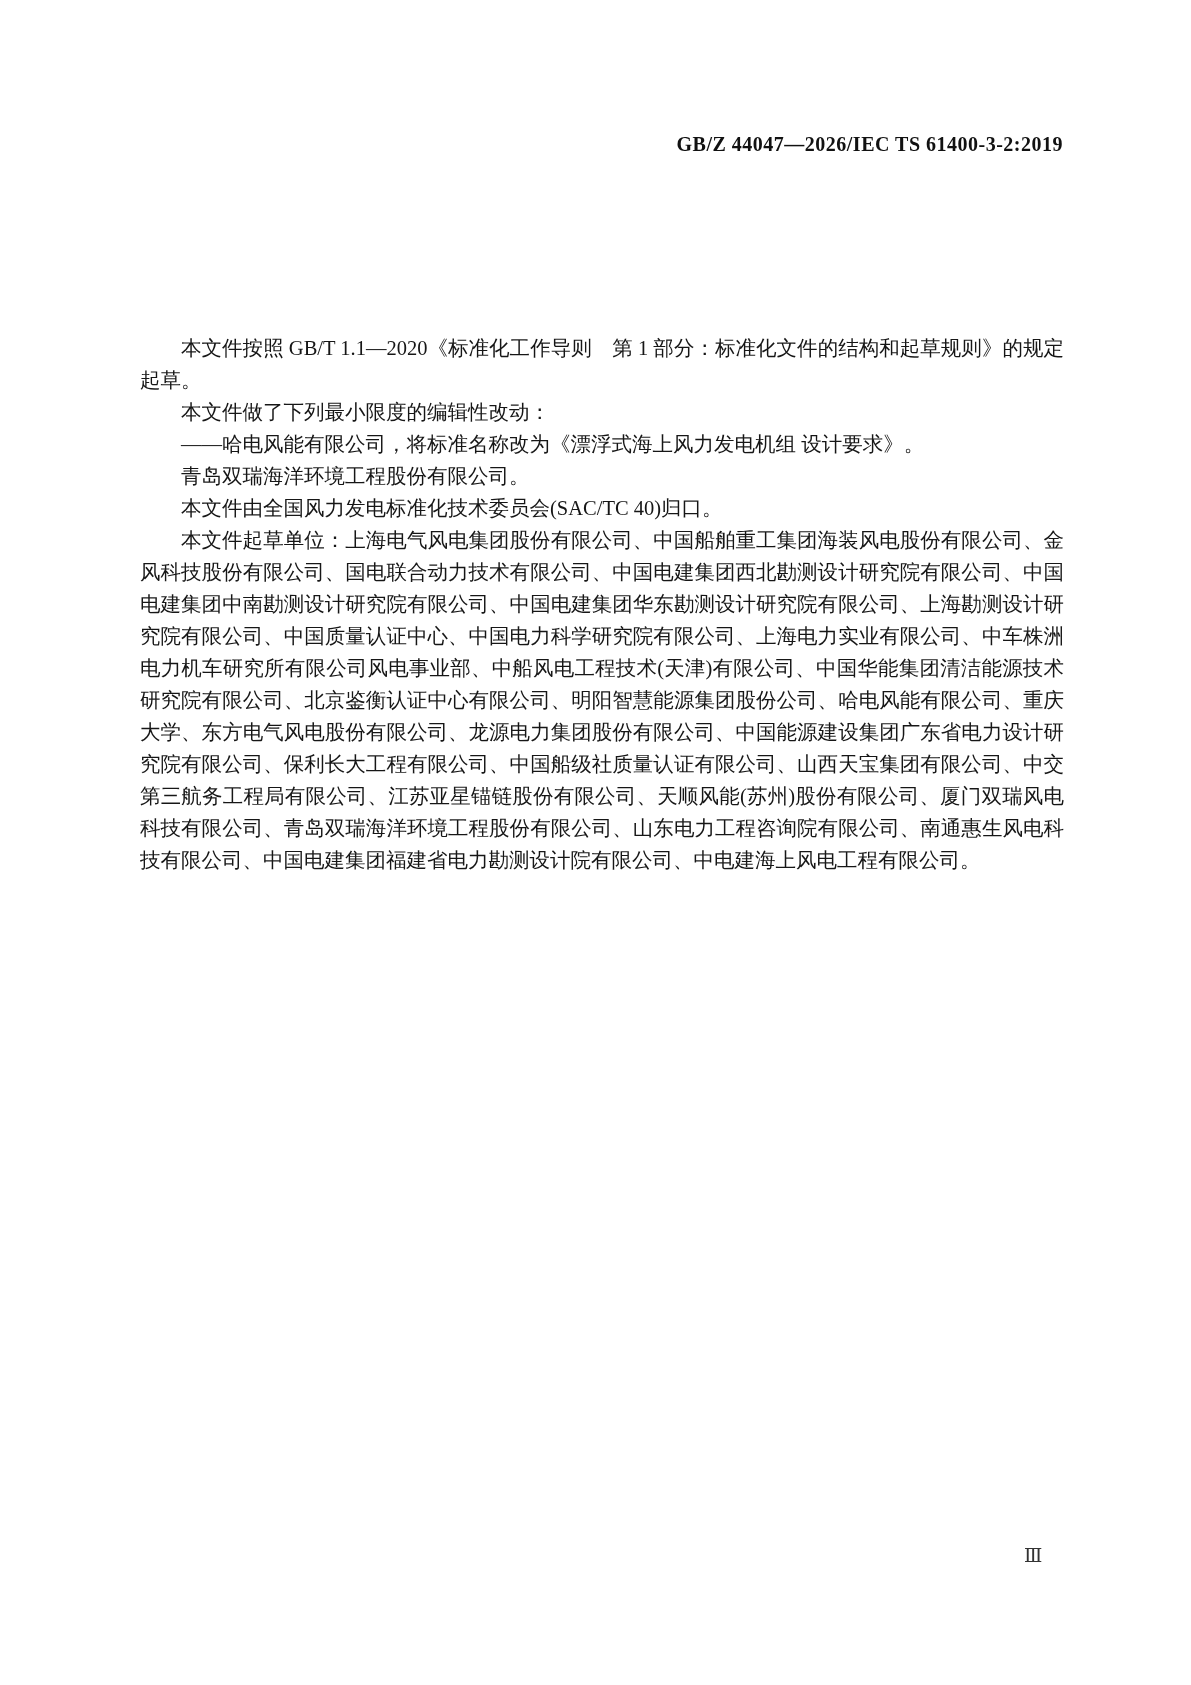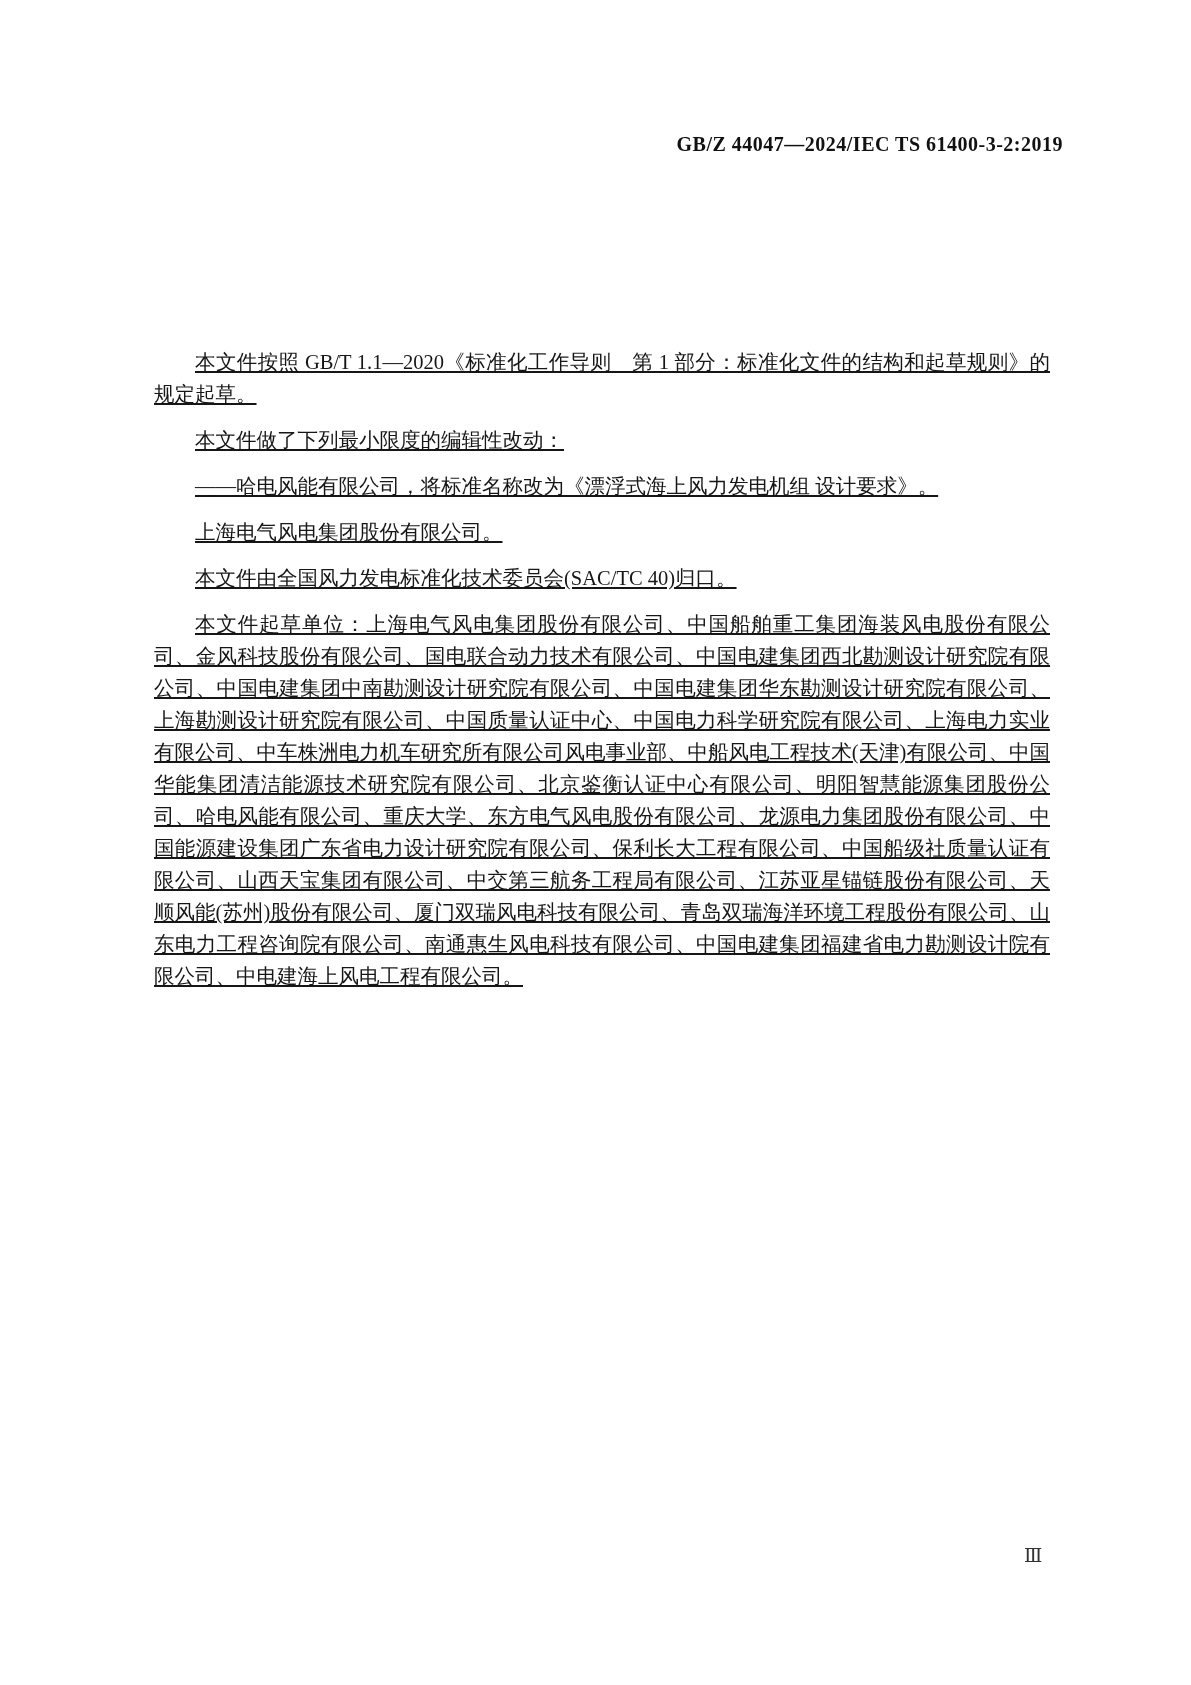--- a/index.html
+++ b/index.html
@@ -44,46 +44,45 @@
     position: absolute;
     top: 332px;
     left: 140px;
     width: 924px;
     font-size: 20.5px;
     line-height: 32px;
     text-align: justify;
     color: #161616;
   }
   .content p {
-    margin: 14px;
+    margin: 0;
     padding: 0;
     text-indent: 2em;
-    text-decoration: underline;
   }
   .page-number {
     position: absolute;
     top: 1544px;
     left: 1024px;
     font-size: 19px;
     color: #333333;
     font-family: "Liberation Serif", "DejaVu Serif", serif;
   }
 </style>
 </head>
 <body>
 
 <div class="page">
 
-  <div class="doc-header">GB/Z 44047—2024/IEC TS 61400-3-2:2019</div>
+  <div class="doc-header">GB/Z 44047—2026/IEC TS 61400-3-2:2019</div>
 
 
   <div class="content">
     <p>本文件按照 GB/T 1.1—2020《标准化工作导则　第 1 部分：标准化文件的结构和起草规则》的规定起草。</p>
     <p>本文件做了下列最小限度的编辑性改动：</p>
     <p>——哈电风能有限公司，将标准名称改为《漂浮式海上风力发电机组 设计要求》。</p>
-    <p>上海电气风电集团股份有限公司。</p>
+    <p>青岛双瑞海洋环境工程股份有限公司。</p>
     <p>本文件由全国风力发电标准化技术委员会(SAC/TC 40)归口。</p>
     <p>本文件起草单位：上海电气风电集团股份有限公司、中国船舶重工集团海装风电股份有限公司、金风科技股份有限公司、国电联合动力技术有限公司、中国电建集团西北勘测设计研究院有限公司、中国电建集团中南勘测设计研究院有限公司、中国电建集团华东勘测设计研究院有限公司、上海勘测设计研究院有限公司、中国质量认证中心、中国电力科学研究院有限公司、上海电力实业有限公司、中车株洲电力机车研究所有限公司风电事业部、中船风电工程技术(天津)有限公司、中国华能集团清洁能源技术研究院有限公司、北京鉴衡认证中心有限公司、明阳智慧能源集团股份公司、哈电风能有限公司、重庆大学、东方电气风电股份有限公司、龙源电力集团股份有限公司、中国能源建设集团广东省电力设计研究院有限公司、保利长大工程有限公司、中国船级社质量认证有限公司、山西天宝集团有限公司、中交第三航务工程局有限公司、江苏亚星锚链股份有限公司、天顺风能(苏州)股份有限公司、厦门双瑞风电科技有限公司、青岛双瑞海洋环境工程股份有限公司、山东电力工程咨询院有限公司、南通惠生风电科技有限公司、中国电建集团福建省电力勘测设计院有限公司、中电建海上风电工程有限公司。</p>
   </div>
 
   <div class="page-number">Ⅲ</div>
 
 </div>
 
 </body></html>

